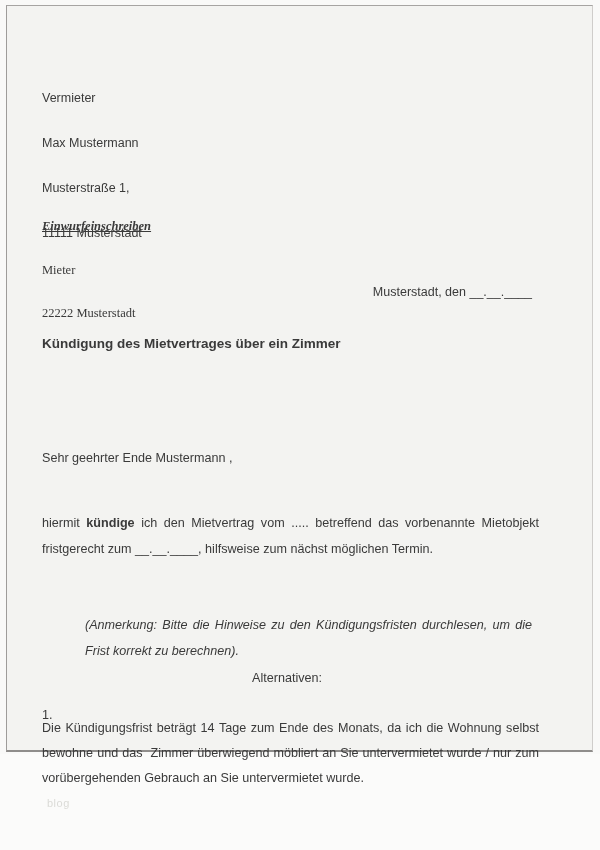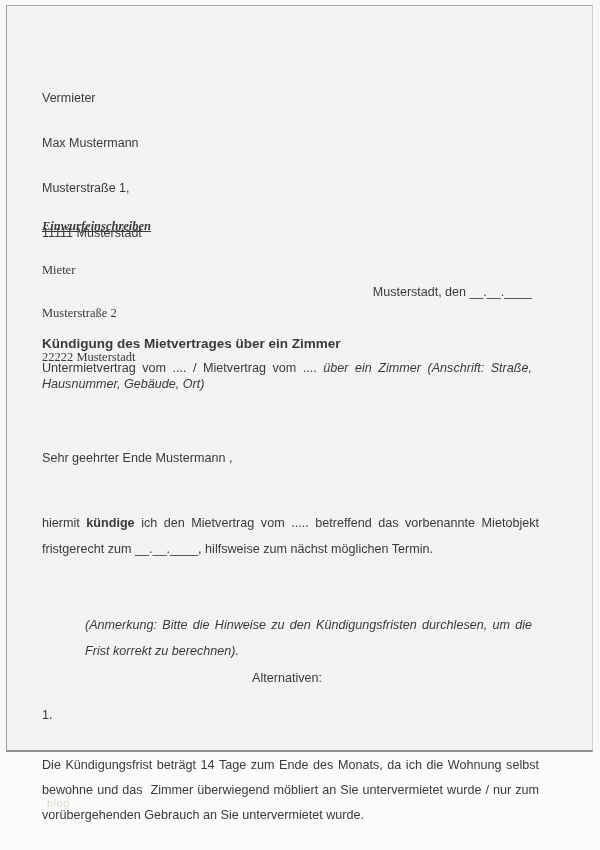--- a/index.html
+++ b/index.html
@@ -87,38 +87,36 @@
     <div class="block address" style="top: 55px;">
       <div>Vermieter</div>
       <div>Max Mustermann</div>
       <div>Musterstraße 1,</div>
       <div>11111 Musterstadt</div>
     </div>
 
     <div class="block address recipient-block" style="top: 184px; font-family: Liberation Serif, serif;">
       <div class="delivery">Einwurfeinschreiben</div>
       <div>Mieter</div>
-      <div>Musterstraße 2</div>
       <div>22222 Musterstadt</div>
     </div>
 
     <div class="block subject" style="top: 330px;">Kündigung des Mietvertrages über ein Zimmer</div>
 
     <div class="block date-line" style="top: 279px;">Musterstadt, den __.__.____</div>
 
-    <p class="block para ref-para" style="top: 341px;"><span>Untermietvertrag vom .... / Mietvertrag vom .... </span><span class="ref-italic">über ein Zimmer (Anschrift: Straße, Hausnummer, Gebäude, Ort)</span></p>
 
     <div class="block salutation" style="top: 445px;">Sehr geehrter Ende Mustermann ,</div>
 
     <p class="block para body-para" style="top: 491px; width: 497px;"><span>hiermit </span><span class="body-bold">kündige</span><span> ich den Mietvertrag vom ..... betreffend das vorbenannte Mietobjekt fristgerecht zum __.__.____, hilfsweise zum nächst möglichen Termin.</span></p>
 
     <p class="block para note-para" style="top: 593px;">(Anmerkung: Bitte die Hinweise zu den Kündigungsfristen durchlesen, um die Frist korrekt zu berechnen).</p>
 
     <div class="block alt-heading" style="top: 665px; text-align: center;">Alternativen:</div>
 
     <div class="block alt-number" style="top: 702px;">1.</div>
 
-    <p class="block para alt-para" style="top: 715px; width: 497px; margin-top: 32px;">Die Kündigungsfrist beträgt 14 Tage zum Ende des Monats, da ich die Wohnung selbst bewohne und das &nbsp;Zimmer überwiegend möbliert an Sie untervermietet wurde / nur zum vorübergehenden Gebrauch an Sie untervermietet wurde.</p>
+    <p class="block para alt-para" style="top: 678px; width: 497px; margin-top: 32px;">Die Kündigungsfrist beträgt 14 Tage zum Ende des Monats, da ich die Wohnung selbst bewohne und das &nbsp;Zimmer überwiegend möbliert an Sie untervermietet wurde / nur zum vorübergehenden Gebrauch an Sie untervermietet wurde.</p>
 
     <div class="watermark">blog</div>
 
   </div>
 </div>
 
 </body></html>

